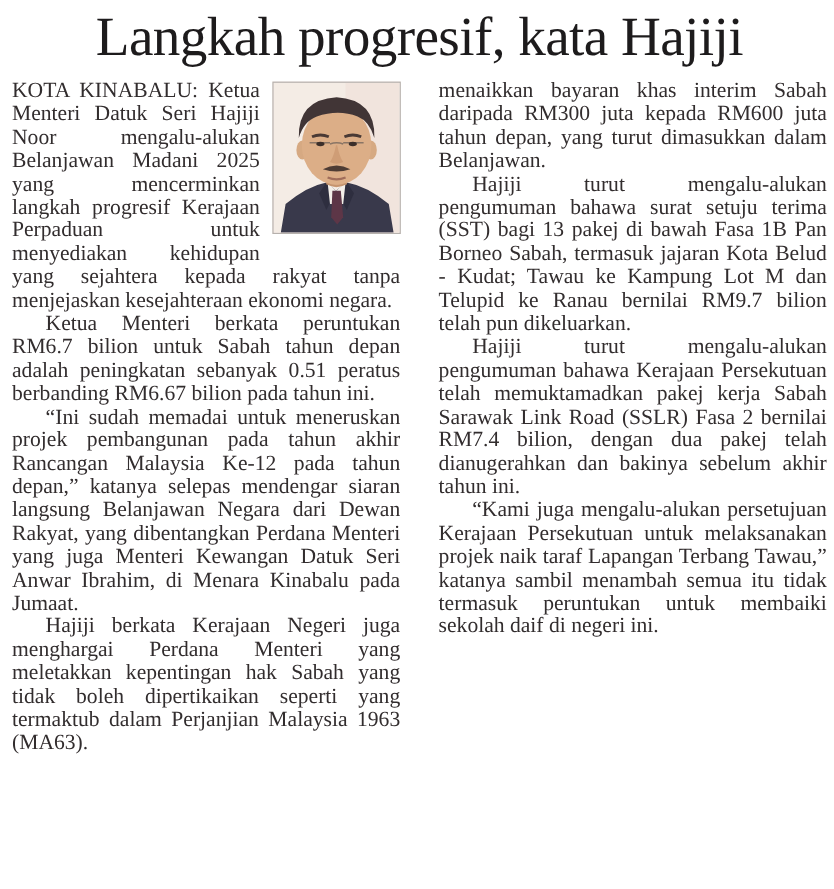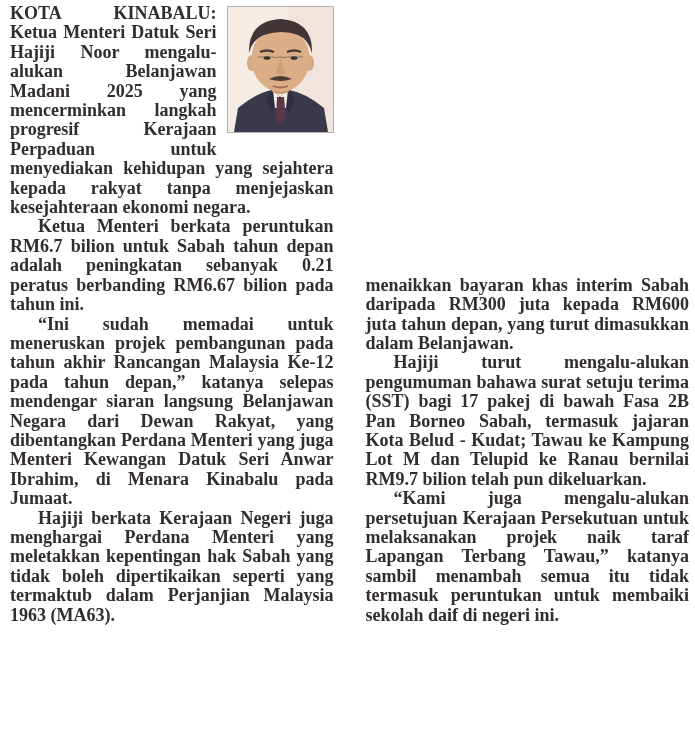--- a/index.html
+++ b/index.html
@@ -25,22 +25,21 @@
     line-height: 54px;
     color: #1d1b1c;
     text-align: center;
     margin: 0 0 8px 0;
     letter-spacing: -0.5px;
     white-space: nowrap;
   }
   .cols {
     display: flex;
     gap: 32px;
-    align-items: flex-end;
-    font-weight: bold;
+    align-items: flex-start;
   }
   .col {
     width: 331px;
     font-size: 18px;
     line-height: 19.4px;
     text-align: justify;
     color: #322d2e;
   }
   .col p {
     margin: 0;
@@ -59,20 +58,21 @@
     background: #f4ece6;
     overflow: hidden;
   }
   figure.photo svg { display: block; }
 </style>
 </head>
 <body>
 
 <div class="page">
 
+  <h1 class="headline">Langkah progresif, kata Hajiji</h1>
 
   <div class="cols">
 
     <div class="col">
       <figure class="photo">
         <svg width="105" height="125" viewBox="0 0 105 125" xmlns="http://www.w3.org/2000/svg">
           <rect x="0" y="0" width="105" height="125" fill="#f4ece5"></rect>
           <rect x="60" y="0" width="45" height="125" fill="#f1e4dd"></rect>
 
           <path d="M6,125 L10,101 Q28,86 44,83 L52,90 L61,83 Q78,86 96,101 L100,125 Z" fill="#39394b"></path>
@@ -102,25 +102,26 @@
           <path d="M52,52 Q50,62 47,66 Q52.5,69 58,66 Q55,62 53,52" fill="#cf9d76"></path>
 
           <path d="M41,72 Q52.5,66 64,72 Q52.5,76 41,72 Z" fill="#4e3c34"></path>
 
           <path d="M45,79 Q52.5,82 60,79" stroke="#a06d5a" stroke-width="1.8" fill="none"></path>
 
           <path d="M44,84 Q52.5,88 61,84" stroke="#c4946f" stroke-width="1.4" fill="none"></path>
         </svg>
       </figure>
       <p class="no-indent">KOTA KINABALU: Ketua Menteri Datuk Seri Hajiji Noor mengalu-alukan Belanjawan Madani 2025 yang mencerminkan langkah progresif Kerajaan Perpaduan untuk menyediakan kehidupan yang sejahtera kepada rakyat tanpa menjejaskan kesejahteraan ekonomi negara.</p>
-      <p>Ketua Menteri berkata peruntukan RM6.7 bilion untuk Sabah tahun depan adalah peningkatan sebanyak 0.21 peratus berbanding RM6.67 bilion pada tahun ini.</p>
+      <p>Ketua Menteri berkata peruntukan RM6.7 bilion untuk Sabah tahun depan adalah peningkatan sebanyak 0.51 peratus berbanding RM6.67 bilion pada tahun ini.</p>
       <p>“Ini sudah memadai untuk meneruskan projek pembangunan pada tahun akhir Rancangan Malaysia Ke-12 pada tahun depan,” katanya selepas mendengar siaran langsung Belanjawan Negara dari Dewan Rakyat, yang dibentangkan Perdana Menteri yang juga Menteri Kewangan Datuk Seri Anwar Ibrahim, di Menara Kinabalu pada Jumaat.</p>
       <p>Hajiji berkata Kerajaan Negeri juga menghargai Perdana Menteri yang meletakkan kepentingan hak Sabah yang tidak boleh dipertikaikan seperti yang termaktub dalam Perjanjian Malaysia 1963 (MA63).</p>
     </div>
 
     <div class="col">
       <p class="no-indent">menaikkan bayaran khas interim Sabah daripada RM300 juta kepada RM600 juta tahun depan, yang turut dimasukkan dalam Belanjawan.</p>
-      <p>Hajiji turut mengalu-alukan pengumuman bahawa surat setuju terima (SST) bagi 17 pakej di bawah Fasa 2B Pan Borneo Sabah, termasuk jajaran Kota Belud - Kudat; Tawau ke Kampung Lot M dan Telupid ke Ranau bernilai RM9.7 bilion telah pun dikeluarkan.</p>
+      <p>Hajiji turut mengalu-alukan pengumuman bahawa surat setuju terima (SST) bagi 13 pakej di bawah Fasa 1B Pan Borneo Sabah, termasuk jajaran Kota Belud - Kudat; Tawau ke Kampung Lot M dan Telupid ke Ranau bernilai RM9.7 bilion telah pun dikeluarkan.</p>
+      <p>Hajiji turut mengalu-alukan pengumuman bahawa Kerajaan Persekutuan telah memuktamadkan pakej kerja Sabah Sarawak Link Road (SSLR) Fasa 2 bernilai RM7.4 bilion, dengan dua pakej telah dianugerahkan dan bakinya sebelum akhir tahun ini.</p>
       <p>“Kami juga mengalu-alukan persetujuan Kerajaan Persekutuan untuk melaksanakan projek naik taraf Lapangan Terbang Tawau,” katanya sambil menambah semua itu tidak termasuk peruntukan untuk membaiki sekolah daif di negeri ini.</p>
     </div>
 
   </div>
 </div>
 
 </body></html>

